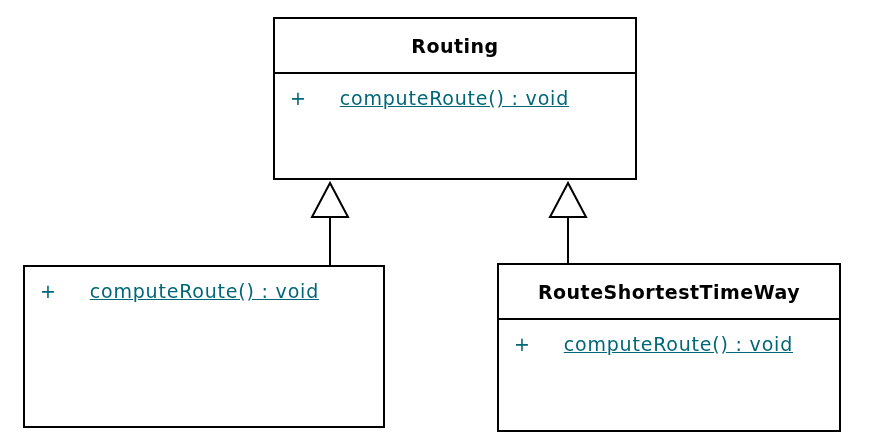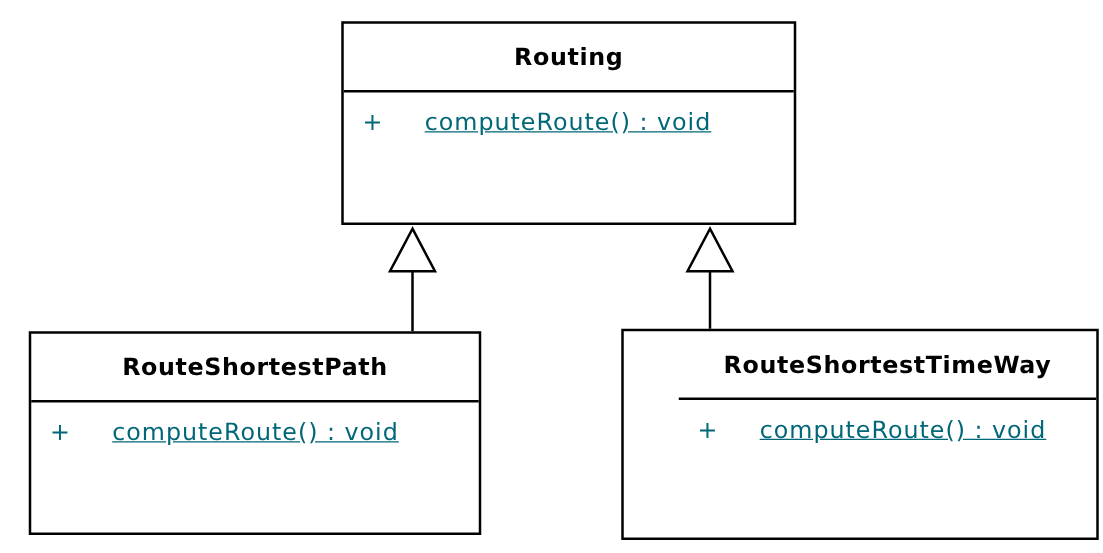--- a/index.html
+++ b/index.html
@@ -88,30 +88,29 @@
     <div class="uml-class-title">Routing</div>
     <div class="uml-class-members">
       <div class="uml-method">
         <span class="vis">+</span>
         <span class="sig">computeRoute() : void</span>
       </div>
     </div>
   </div>
 
   <div class="uml-class" style="left:23px; top:265px; width:362px; height:163px;">
-    <div class="uml-class-title">RouteShortestPath</div>
     <div class="uml-class-members">
       <div class="uml-method">
         <span class="vis">+</span>
         <span class="sig">computeRoute() : void</span>
       </div>
     </div>
   </div>
 
-  <div class="uml-class" style="left:497px; top:263px; width:382px; height:169px;padding-left:44px;">
+  <div class="uml-class" style="left:497px; top:263px; width:344px; height:169px;">
     <div class="uml-class-title">RouteShortestTimeWay</div>
     <div class="uml-class-members">
       <div class="uml-method">
         <span class="vis">+</span>
         <span class="sig">computeRoute() : void</span>
       </div>
     </div>
   </div>
 
 </div>

